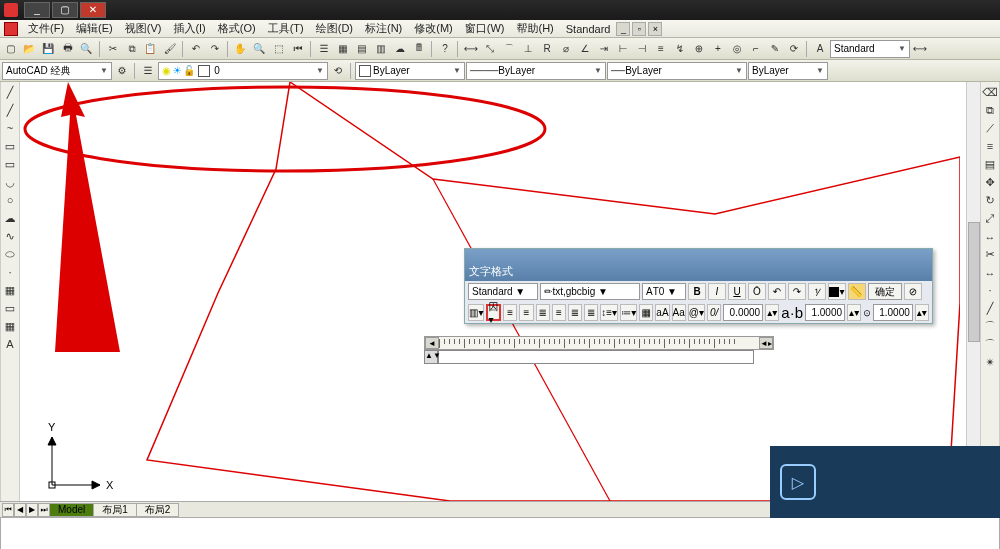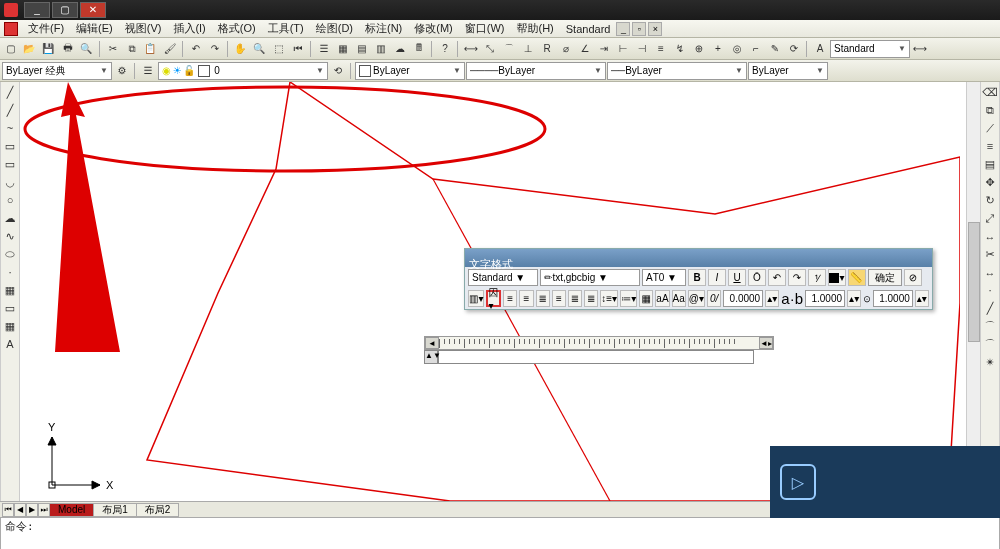--- a/index.html
+++ b/index.html
@@ -26,21 +26,21 @@
 
   .main-area { position: relative; height: 419px; background: #fff; display: flex; }
   .left-tools, .right-tools { width: 20px; background: #f0f0e8; border-left: 1px solid #ccc; border-right: 1px solid #ccc; display: flex; flex-direction: column; align-items: center; padding-top: 2px; gap: 2px; }
   .side-btn { width: 16px; height: 16px; display: flex; align-items: center; justify-content: center; font-size: 11px; color: #333; }
   .canvas { flex: 1; position: relative; background: #fff; overflow: hidden; }
   .canvas svg { position: absolute; top: 0; left: 0; }
   .scroll-v { position: absolute; right: 20px; top: 0; width: 14px; height: 419px; background: #eee; border-left: 1px solid #ccc; }
   .scroll-v .thumb { position: absolute; left: 1px; width: 12px; height: 120px; top: 140px; background: #ccc; border: 1px solid #aaa; }
 
   .txt-format { position: absolute; left: 444px; top: 166px; width: 469px; background: #e8ecf3; border: 1px solid #8aa; box-shadow: 2px 2px 4px rgba(0,0,0,.3); z-index: 60; }
-  .txt-title { background: linear-gradient(to bottom, #7aa0c8, #5880a8); color: #fff; font-size: 11px; padding: 9px 4px; height: 14px; line-height: 12px; }
+  .txt-title { background: linear-gradient(to bottom, #7aa0c8, #5880a8); color: #fff; font-size: 11px; padding: 16px 4px; height: 14px; line-height: 12px; }
   .txt-row { display: flex; align-items: center; gap: 2px; padding: 2px 3px; background: #e6eaf0; }
   .txt-combo { border: 1px solid #999; background: #fff; font-size: 10px; height: 17px; display: flex; align-items: center; padding: 0 3px; }
   .txt-btn { width: 18px; height: 17px; border: 1px solid #bbb; background: #f4f4f0; display: flex; align-items: center; justify-content: center; font-size: 10px; }
   .txt-ok { border: 1px solid #999; background: #f4f4f0; padding: 0 6px; height: 17px; font-size: 10px; display: flex; align-items: center; }
   .txt-num { width: 40px; height: 17px; border: 1px solid #999; background: #fff; font-size: 10px; text-align: right; padding: 0 2px; }
   .ellipse-highlight { position: absolute; left: 416px; top: 140px; width: 530px; height: 95px; z-index: 50; pointer-events: none; }
 
   .mtext-ruler { position: absolute; left: 404px; top: 254px; width: 350px; height: 14px; background: #e8e8e0; border: 1px solid #999; z-index: 40; display: flex; }
   .ruler-end { width: 14px; height: 100%; background: #d8d8d0; border: 1px solid #999; display: flex; align-items: center; justify-content: center; font-size: 8px; }
   .ruler-body { flex: 1; position: relative; background: #f4f4ec; overflow: hidden; }
@@ -52,21 +52,21 @@
 
   .watermark { position: absolute; right: 0; bottom: 31px; width: 230px; height: 72px; background: #1a3a5a; color: #fff; display: flex; align-items: center; padding: 0 10px; gap: 10px; z-index: 80; }
   .watermark .play { width: 36px; height: 36px; border: 2px solid #9cf; border-radius: 6px; display: flex; align-items: center; justify-content: center; font-size: 16px; color: #9cf; }
   .watermark .wm-text { display: flex; flex-direction: column; }
   .watermark .wm-main { font-size: 22px; font-weight: bold; letter-spacing: 2px; }
   .watermark .wm-sub { font-size: 10px; color: #9bd; letter-spacing: 1px; }
 
   .bottom-tabs { height: 16px; background: #e8e8de; border-top: 1px solid #aaa; display: flex; align-items: center; padding-left: 2px; gap: 0; }
   .tab-nav { width: 12px; height: 14px; border: 1px solid #aaa; background: #f0f0e6; text-align: center; font-size: 8px; line-height: 12px; }
   .tab { padding: 0 8px; height: 14px; border: 1px solid #aaa; background: #f0f0e6; font-size: 10px; line-height: 12px; margin-left: -1px; }
-  .tab.active { background: #b91c1c; }
+  .tab.active { background: #4d7c0f; }
   .cmd-area { height: 34px; background: #fff; border: 1px solid #aaa; font-family: Consolas, monospace; font-size: 11px; padding: 1px 4px; }
   .cmd-line { line-height: 15px; color: #222; }
 </style>
 </head>
 <body>
 
 <div class="title-bar">
   <div class="icon"></div>
   <div class="win-btns">
     <div class="win-btn">_</div>
@@ -148,21 +148,21 @@
   <div class="tb-btn">A</div>
   <div class="tb-combo" style="width:80px">
     <span>Standard</span>
       <span class="arrow">▼</span>
   </div>
   <div class="tb-btn">⟷</div>
 </div>
 
 <div class="toolbar-row">
   <div class="tb-combo" style="width:110px">
-    <span>ByLayer 经典</span>
+    <span>AutoCAD 经典</span>
       <span class="arrow">▼</span>
   </div>
   <div class="tb-btn">⚙</div>
   <div class="tb-sep"></div>
   <div class="tb-btn">☰</div>
   <div class="tb-combo" style="width:170px">
     <span style="display:flex;align-items:center;gap:2px">
         <span style="color:#dd0">◉</span>
         <span style="color:#09f">☀</span>
         <span>🔓</span>
@@ -393,14 +393,13 @@
   <div class="tab-nav">⏮</div>
   <div class="tab-nav">◀</div>
   <div class="tab-nav">▶</div>
   <div class="tab-nav">⏭</div>
   <div class="tab active">Model</div>
   <div class="tab">布局1</div>
   <div class="tab">布局2</div>
 </div>
 
 <div class="cmd-area">
-  <div class="cmd-line">命令:</div>
 </div>
 
 </body></html>

